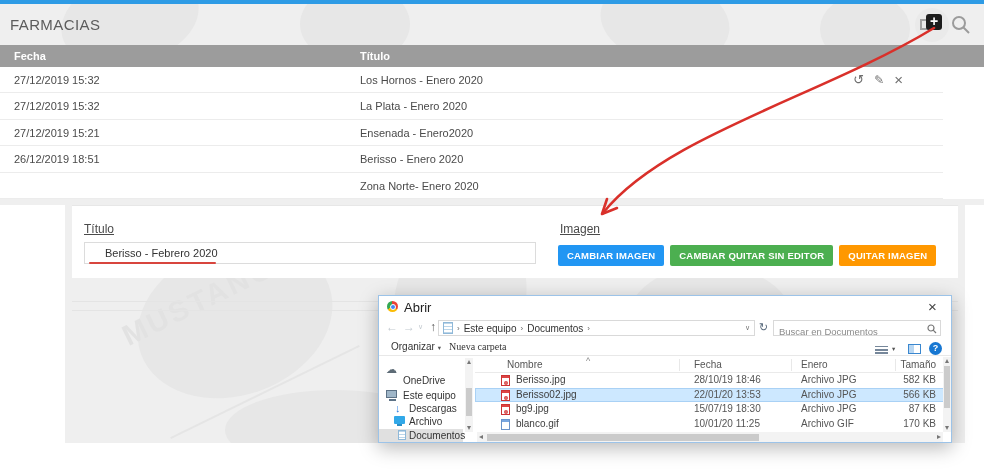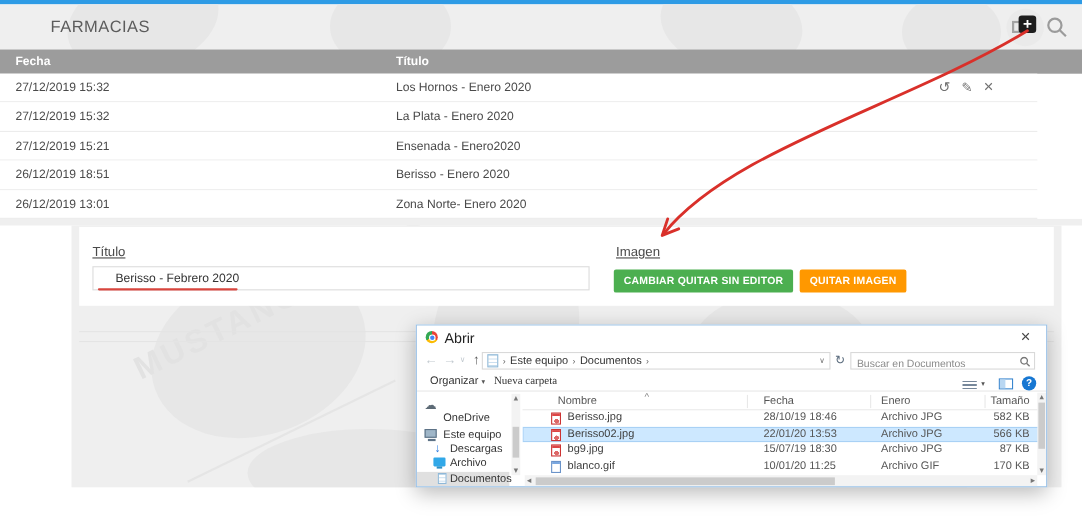--- a/index.html
+++ b/index.html
@@ -2,21 +2,21 @@
 <html><head>
 <meta charset="utf-8">
 <style>
   html,body{margin:0;padding:0;background:#fff;}
   #screen{position:relative;width:984px;height:470px;background:#fff;overflow:hidden;
           font-family:"Liberation Sans","DejaVu Sans",sans-serif;}
   .abs{position:absolute;box-sizing:border-box;}
   
   .topbar{left:0;top:0;width:984px;height:4px;}
   .headerzone{left:0;top:4px;width:984px;height:41px;background:#efefef;overflow:hidden;}
-  .pagetitle{left:10px;top:16px;font-size:15px;color:#5c5c5c;letter-spacing:.4px;margin-left:36px;}
+  .pagetitle{left:10px;top:16px;font-size:15px;color:#5c5c5c;letter-spacing:.4px;}
   .blob{border-radius:50%;background:#e7e7e7;}
   
   .addwrap{left:915px;top:8px;width:34px;height:34px;border-radius:50%;background:#eaeaea;z-index:6;}
   .addback{left:5px;top:11px;width:11px;height:11px;border:2px solid #a3a3a3;background:transparent;}
   .addfront{left:11px;top:6px;width:16px;height:16px;background:#1d1d1d;border-radius:3px;
             color:#fff;font-size:14px;font-weight:bold;text-align:center;line-height:15px;}
   
   .thead{left:0;top:45px;width:984px;height:22px;background:#9c9c9c;color:#fff;
          font-size:11px;font-weight:bold;line-height:22px;}
   .trow{left:0;width:943px;height:26.4px;background:#fff;border-bottom:1px solid #ececec;
@@ -138,21 +138,20 @@
   </div>
   <div class="abs trow" style="top:119.8px;">
     <span class="abs cell-fecha">27/12/2019 15:21</span>
     <span class="abs cell-titulo">Ensenada - Enero2020</span>
   </div>
   <div class="abs trow" style="top:146.2px;">
     <span class="abs cell-fecha">26/12/2019 18:51</span>
     <span class="abs cell-titulo">Berisso - Enero 2020</span>
   </div>
   <div class="abs trow" style="top:172.6px;">
-    <span class="abs cell-fecha">26/12/2019 13:01</span>
     <span class="abs cell-titulo">Zona Norte- Enero 2020</span>
   </div>
 
   <div class="abs gap"></div>
 
   <div class="abs frame">
     <div class="abs blob" style="left:70px;top:40px;width:200px;height:150px;transform:rotate(-20deg);"></div>
     <div class="abs blob" style="left:330px;top:10px;width:130px;height:170px;transform:rotate(15deg);"></div>
     <div class="abs blob" style="left:560px;top:60px;width:170px;height:120px;"></div>
     <div class="abs blob" style="left:160px;top:185px;width:220px;height:80px;"></div>
@@ -161,20 +160,21 @@
     <div class="abs wmline"></div>
     <div class="abs faintline" style="top:96px;"></div>
     <div class="abs faintline" style="top:105px;"></div>
 
     <div class="abs formpanel">
       <span class="abs fieldlbl" style="left:12px;top:16px;">Título</span>
       <input class="abs titinput" type="text" value="Berisso - Febrero 2020" style="">
       <div class="abs redline"></div>
       <span class="abs fieldlbl" style="left:488px;top:16px;">Imagen</span>
       <div class="abs btnrow">
+        <button class="btn" style="background-color: rgb(33, 150, 243);">CAMBIAR IMAGEN</button>
         <button class="btn" style="background-color: rgb(76, 175, 80);">CAMBIAR QUITAR SIN EDITOR</button>
         <button class="btn" style="background-color: rgb(255, 152, 0);">QUITAR IMAGEN</button>
       </div>
     </div>
   </div>
 
   <div class="abs dialog">
     <div class="abs dtitlebar">
       <div class="abs chrome"></div>
       <span class="abs dtitle">Abrir</span>

